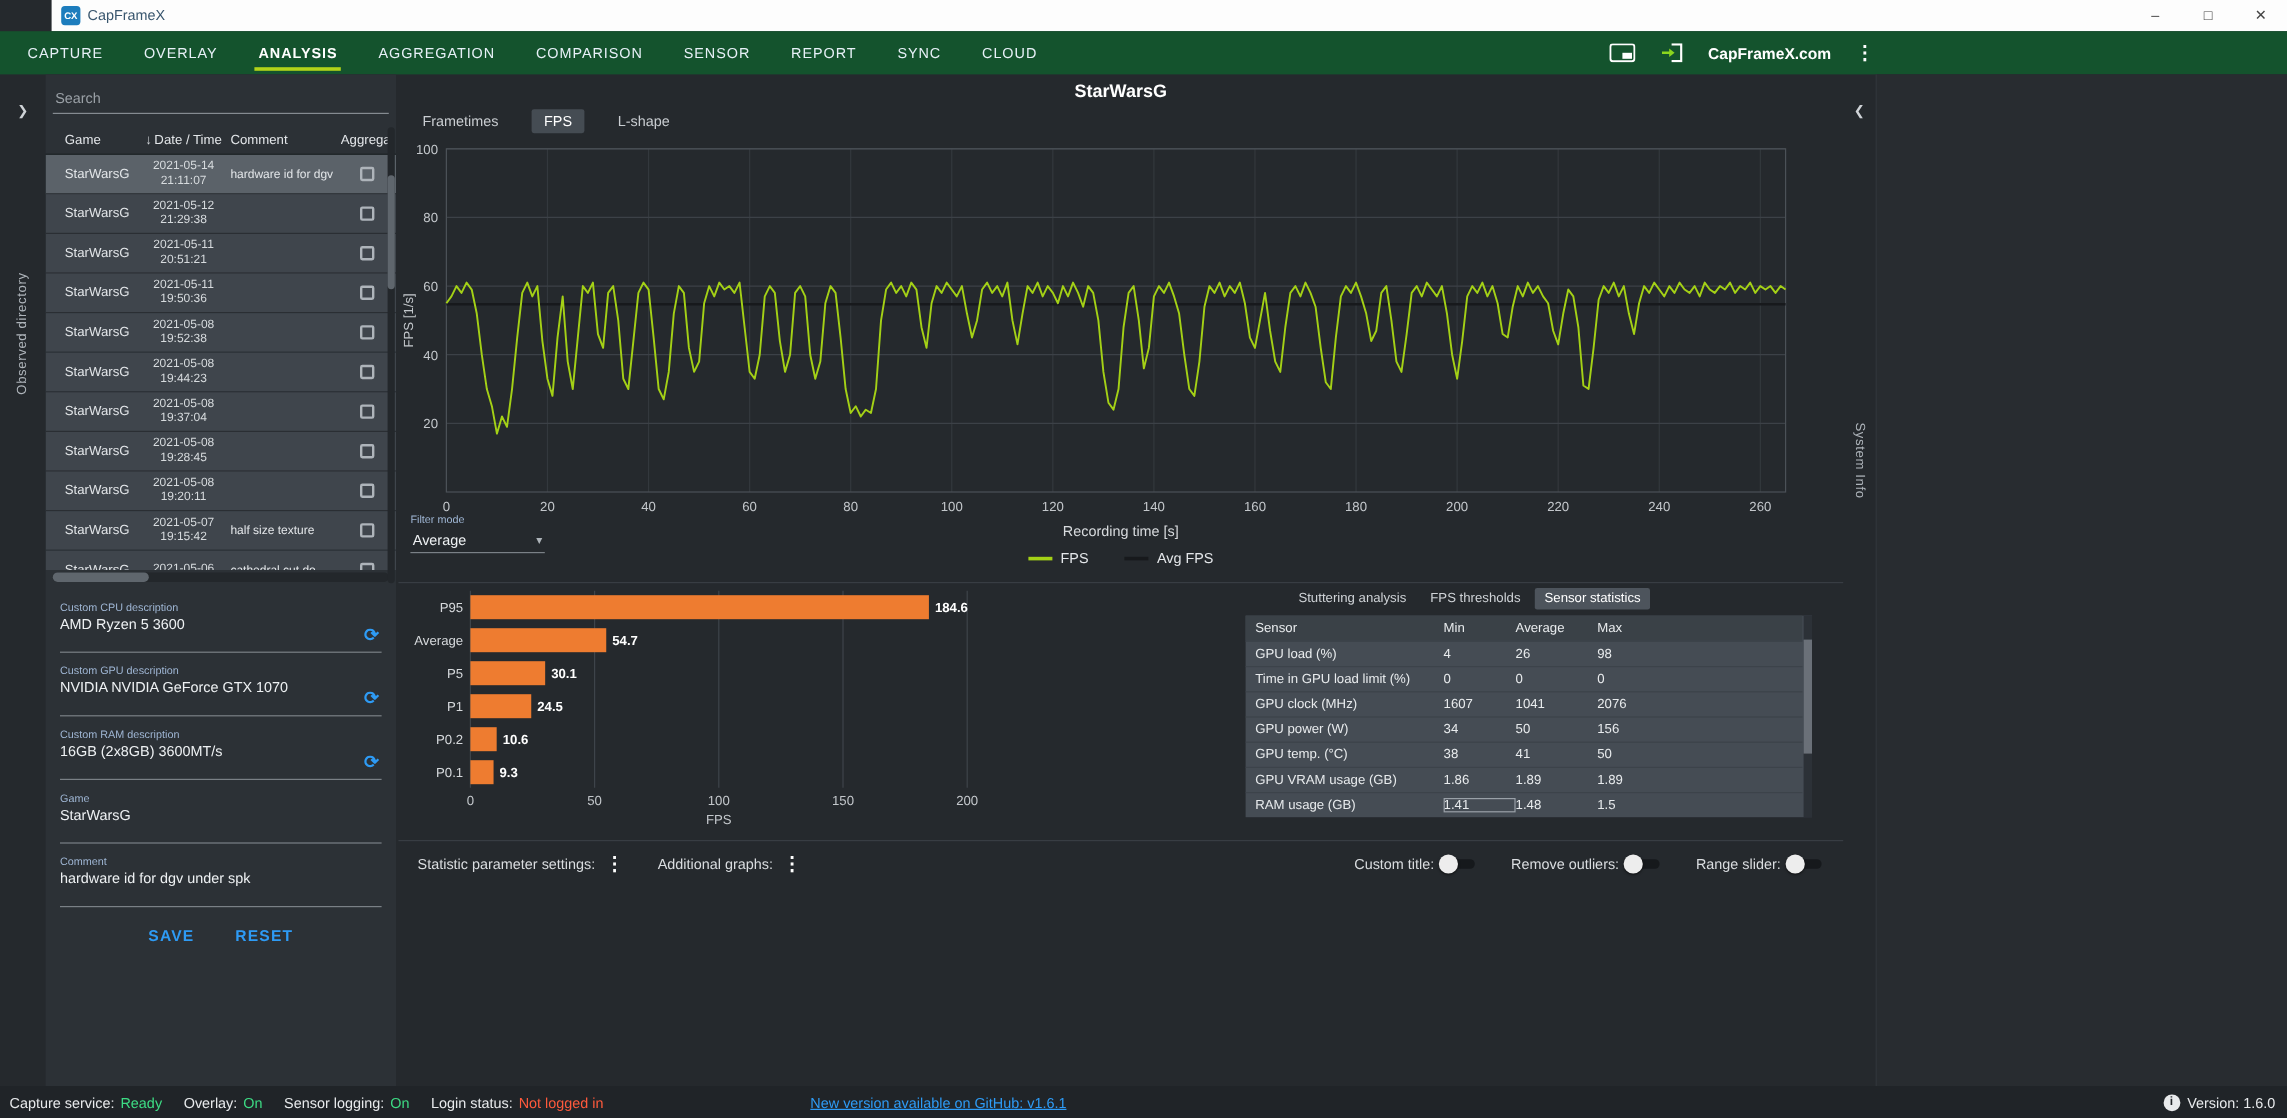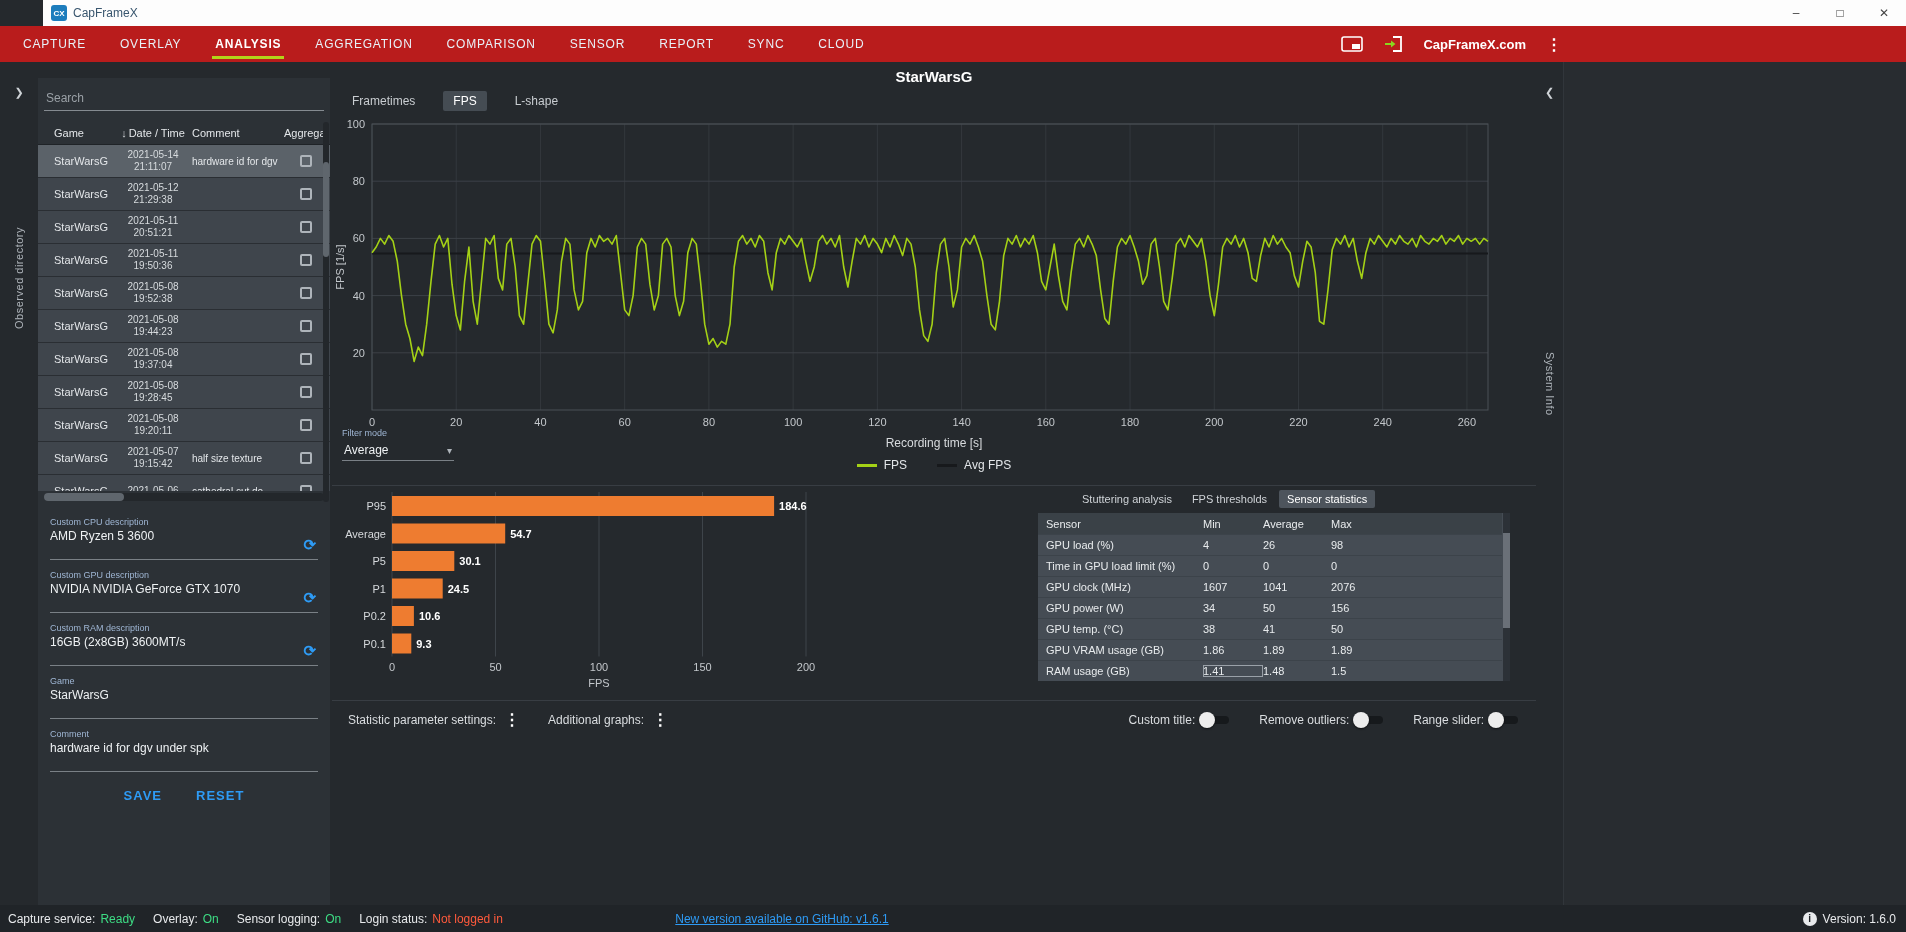--- a/index.html
+++ b/index.html
@@ -8,21 +8,21 @@
 
   
   .titlebar { position:absolute; top:0; left:0; right:0; height:26px; background:#fdfdfd; display:flex; align-items:center;margin-left:43px; }
   .tb-logo { width:16px; height:16px; margin:0 6px 0 8px; background:#1d7dbd; color:#fff; font-size:8px; font-weight:bold;
              display:flex; align-items:center; justify-content:center; border-radius:3px; }
   .tb-title { font-size:12px; color:#39566e; }
   .tb-controls { margin-left:auto; display:flex; height:26px; }
   .tb-btn { width:44px; height:26px; display:flex; align-items:center; justify-content:center; color:#444; font-size:12px; cursor:pointer; }
 
   
-  .navbar { position:absolute; top:26px; left:0; right:0; height:36px; background:#b91c1c; display:flex; align-items:center; color:#fff; }
+  .navbar { position:absolute; top:26px; left:0; right:0; height:36px; background:#14532d; display:flex; align-items:center; color:#fff; }
   .nav-tabs { display:flex; padding-left:6px; height:36px; }
   .nav-tab { padding:0 17px; line-height:36px; font-size:12px; letter-spacing:.8px; color:#e8f1f8; position:relative; cursor:pointer; white-space:nowrap; }
   .nav-tab.active { font-weight:bold; color:#fff; }
   .nav-tab.active::after { content:""; position:absolute; left:14px; right:14px; bottom:3px; height:3px; background:#b2d319; }
   .nav-right { position:absolute; right:346px; top:0; height:36px; display:flex; align-items:center; gap:20px; }
   .nav-icon { display:flex; align-items:center; cursor:pointer; }
   .site-link { font-size:13px; font-weight:bold; color:#fff; cursor:pointer; }
   .kebab { color:#fff; font-size:16px; font-weight:bold; cursor:pointer; width:14px; text-align:center; }
 
   
@@ -33,21 +33,21 @@
   .rail.right { left:1536px; width:27px; }
   .rail-chev { position:absolute; top:24px; left:0; right:0; text-align:center; font-size:11px; color:#cfd3d7; cursor:pointer; }
   .rail-text-wrap { position:absolute; left:0; right:0; display:flex; justify-content:center; }
   .rail.left .rail-text-wrap { top:165px; }
   .rail.right .rail-text-wrap { top:290px; }
   .rail-text { writing-mode:vertical-rl; font-size:11px; letter-spacing:.5px; }
   .rail.left .rail-text { transform:rotate(180deg); }
   .right-panel { position:absolute; left:1563px; right:0; top:0; bottom:0; background:#282c30; border-left:1px solid #31363b; }
 
   
-  .sidebar { position:absolute; left:38px; top:16px; width:292px; bottom:0; background:#2c3136; }
+  .sidebar { position:absolute; left:38px; top:0; width:292px; bottom:0; background:#2c3136; }
   .searchbox { margin:8px 6px 0 6px; border-bottom:1px solid #858b91; }
   .searchbox input { width:100%; background:transparent; border:none; outline:none; color:#dfe3e6; font-size:12px; padding:5px 2px; font-family:"Liberation Sans",sans-serif; }
   .searchbox input::placeholder { color:#9aa0a6; }
 
   .list-header { display:grid; grid-template-columns:60px 78px 92px 44px; padding-left:16px; height:24px; align-items:center;
                  font-size:11px; color:#e3e6e9; border-bottom:1px solid #1f2327; margin-top:10px; overflow:hidden; }
   .hcell { white-space:nowrap; overflow:hidden; cursor:pointer; }
   .hcell.dtc { text-align:center; }
   .sorticon { color:#cfd3d7; margin-right:2px; }
 

